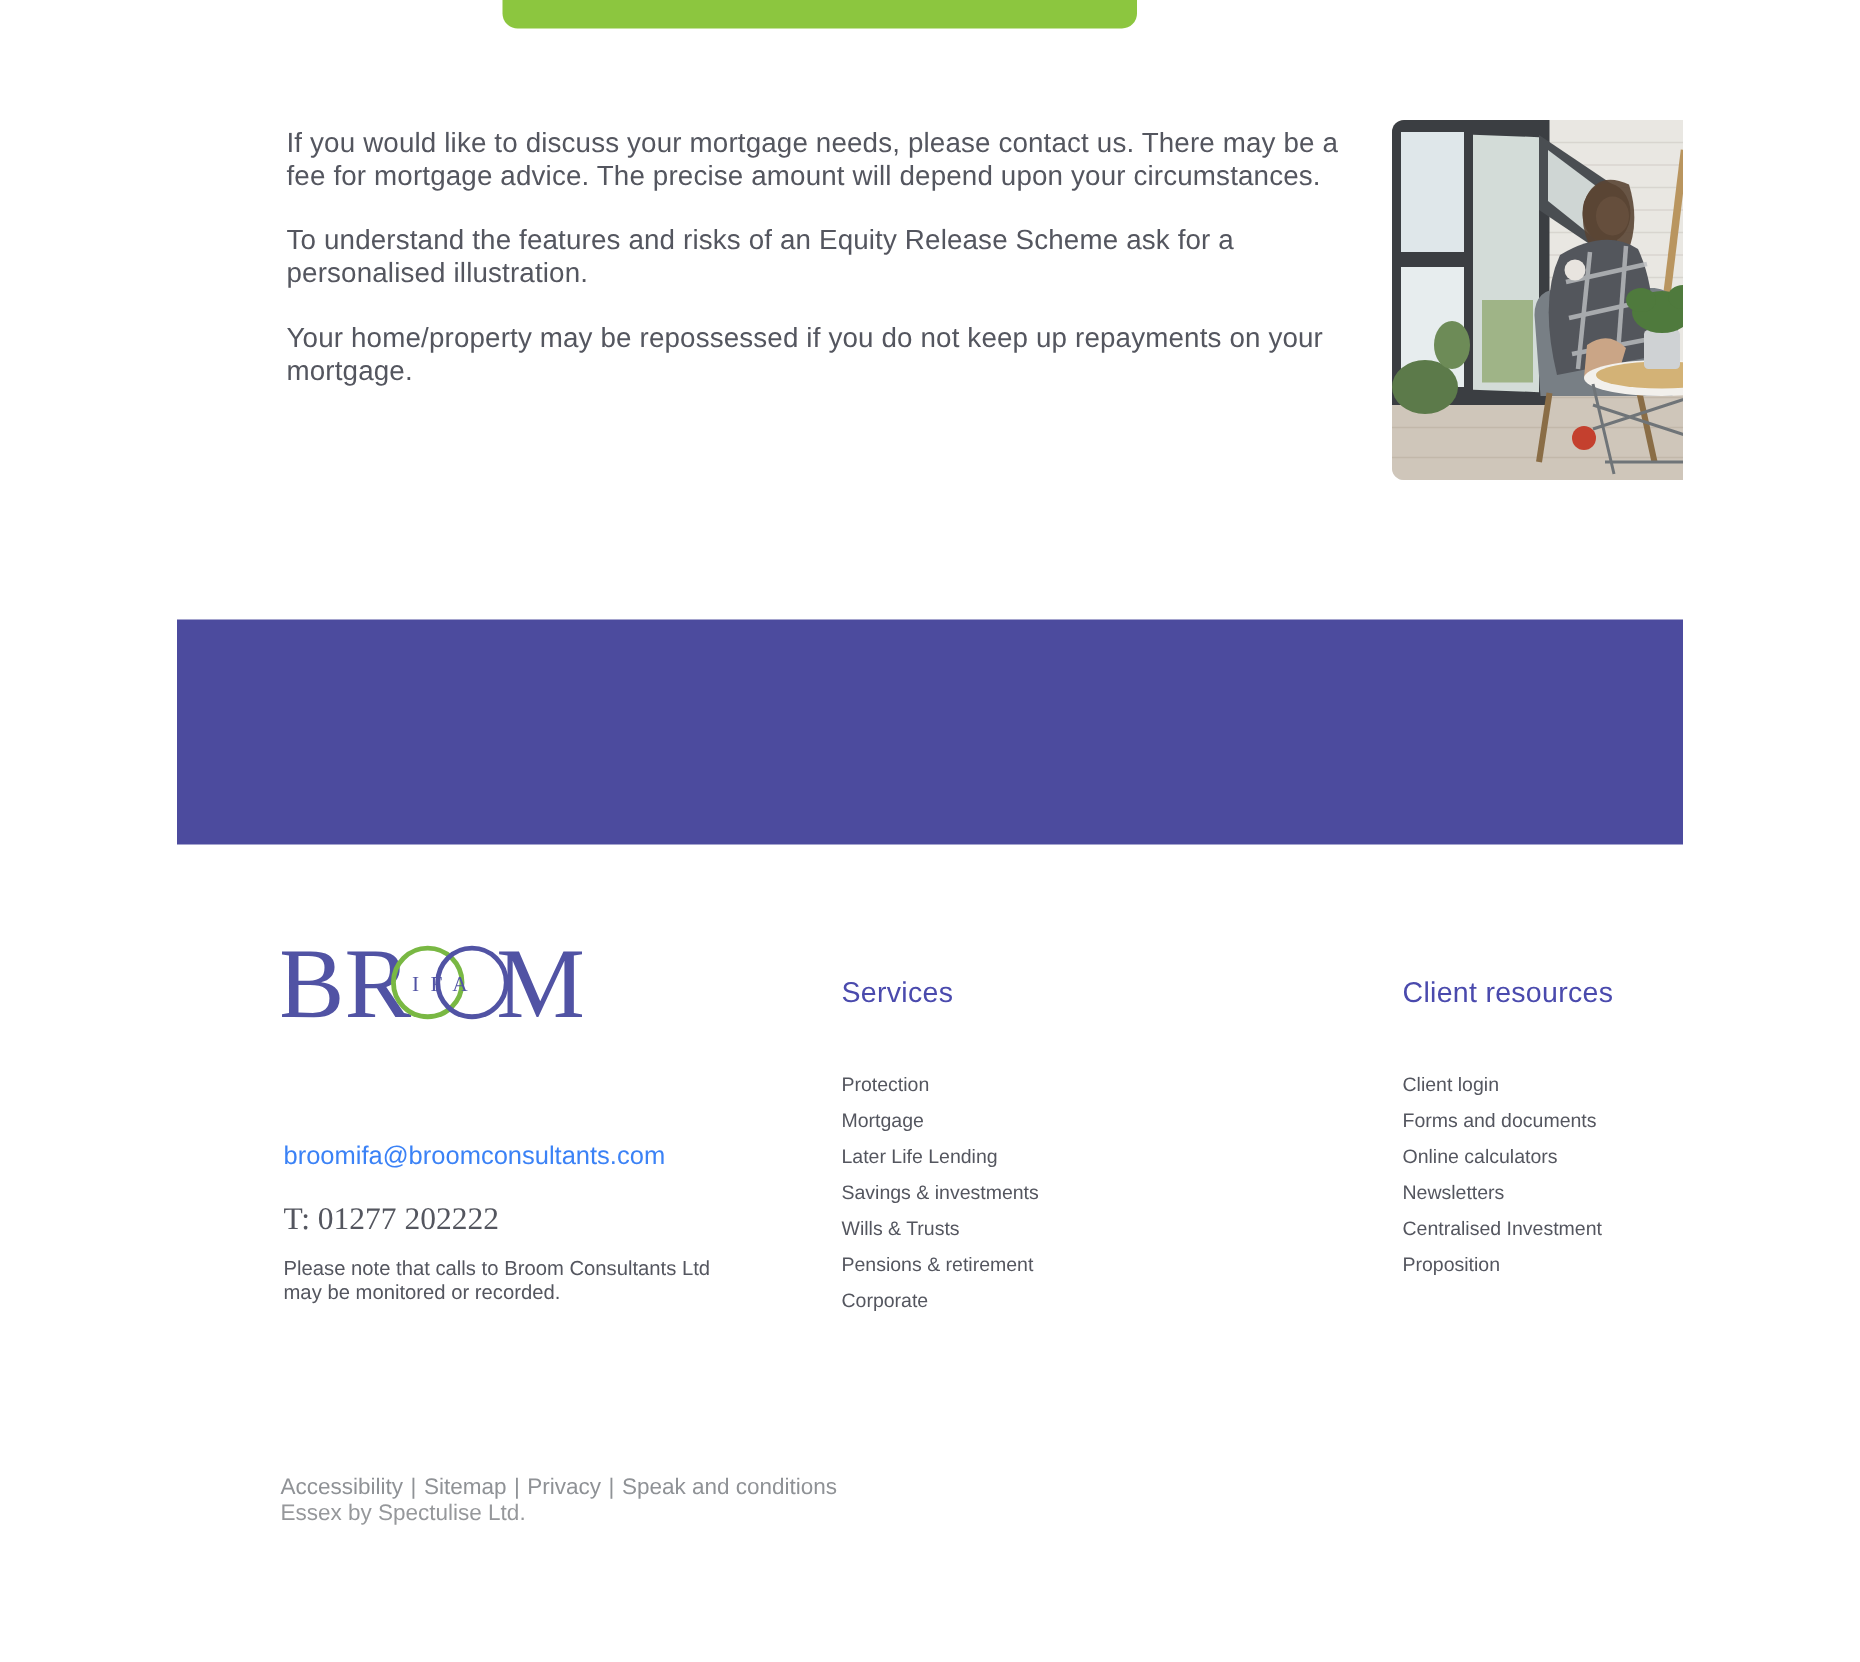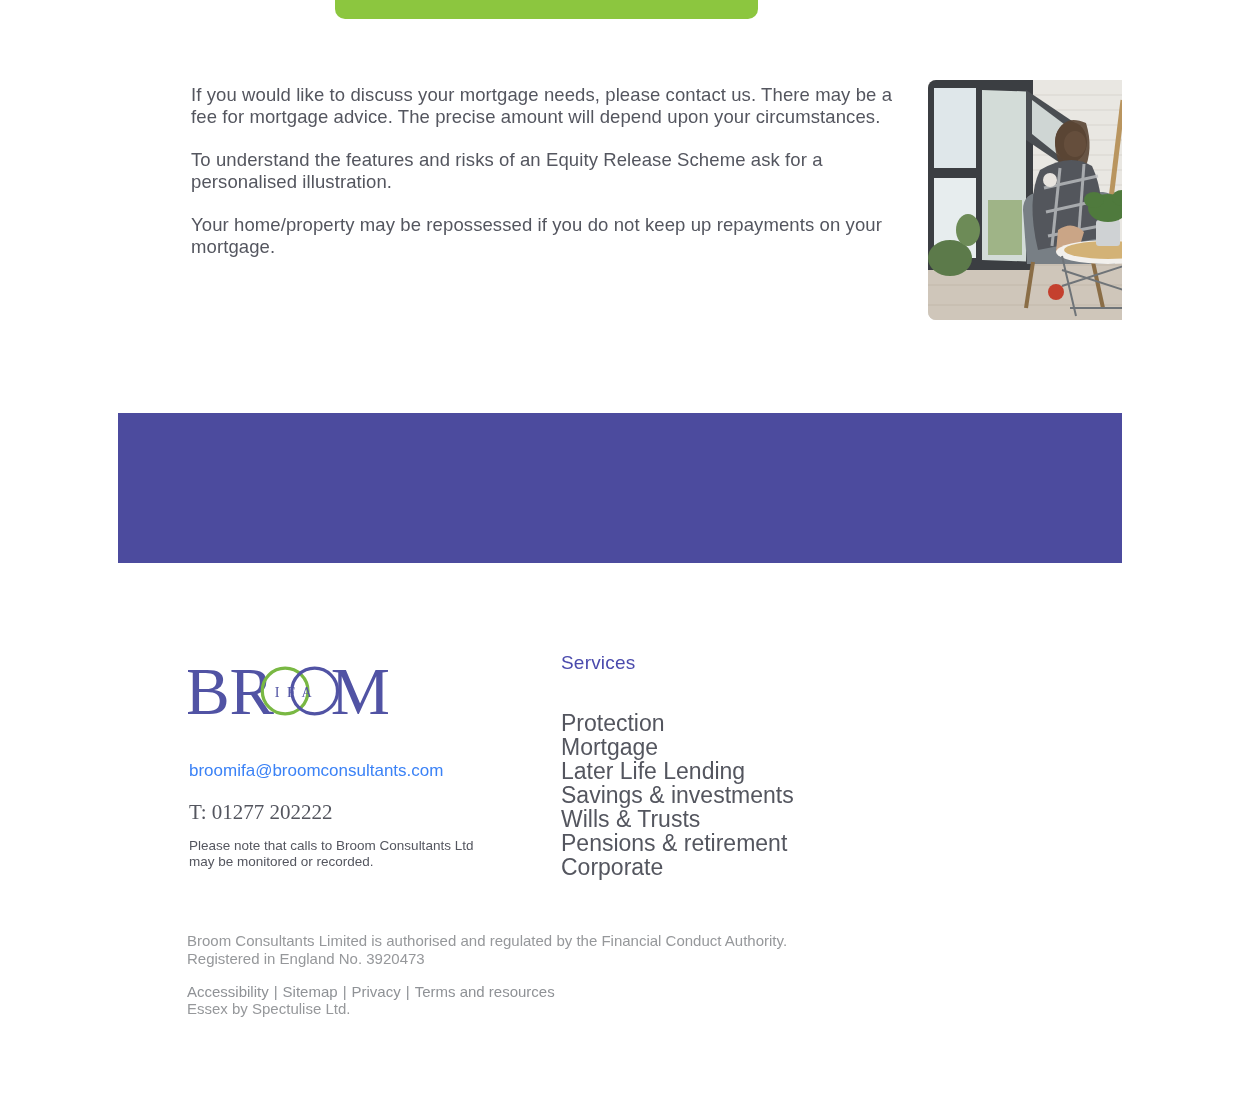--- a/index.html
+++ b/index.html
@@ -22,31 +22,31 @@
   
   .cta-banner { position:absolute; left:0; top:413px; width:1240px; height:150px; background:#4c4b9e; }
   .cta-heading { position:absolute; left:71px; top:468px; font-size:31px; font-weight:bold; color:#ffffff; letter-spacing:0.2px; }
   .cta-button { position:absolute; left:823px; top:459px; width:346px; height:63px;
     background:transparent; border:2px solid #ffffff; border-radius:16px; color:#ffffff;
     font-family:"Liberation Sans", sans-serif; font-size:22.5px; letter-spacing:0.3px;
     display:flex; align-items:center; justify-content:center; gap:14px; cursor:pointer; }
   .cta-button svg { flex:0 0 auto; }
 
   
-  .footer-logo { position:absolute; left:70px; top:660px; width:200px; height:60px; }
+  .footer-logo { position:absolute; left:70px; top:624px; width:200px; height:60px; }
   .addr { position:absolute; left:71px; top:703px; font-size:17px; line-height:19.5px; color:#54565f; }
   .email { position:absolute; left:71px; top:761px; font-size:17px; color:#3b82f6; text-decoration:none; }
   .phone { position:absolute; left:71px; top:800px; font-size:21px; color:#54565f; text-decoration:none;font-family:Liberation Serif, serif; }
   .call-note { position:absolute; left:71px; top:838px; font-size:13.5px; line-height:15.5px; color:#54565f; }
 
   .col-heading { font-size:19px; font-weight:normal; color:#4a4aad; letter-spacing:0.2px; }
   .services-col { position:absolute; left:443px; top:652px; }
   .resources-col { position:absolute; left:817px; top:652px; }
   .footer-list { list-style:none; margin-top:37px; }
-  .footer-list li { font-size:23px; line-height:24px; color:#54565f; cursor:pointer; }
+  .footer-list li { font-size:13px; line-height:24px; color:#54565f; cursor:pointer; }
 
   .legal { position:absolute; left:69px; top:932px; font-size:15px; line-height:17.5px; color:#96989b; }
   .links-row { position:absolute; left:69px; top:983px; font-size:15px; line-height:17px; color:#8f9296; }
   .links-row a { color:#8f9296; text-decoration:none; cursor:pointer; }
   .links-sep { margin:0 5px; }
   .site-credit { position:absolute; left:69px; top:1000px; font-size:15px; color:#96989b; }
 
   .social { position:absolute; left:1004px; top:933px; display:flex; gap:16px; }
   .social-btn { width:44px; height:44px; border-radius:50%; border:none; display:flex;
     align-items:center; justify-content:center; cursor:pointer; }
@@ -219,28 +219,34 @@
       <li>Protection</li>
       <li>Mortgage</li>
       <li>Later Life Lending</li>
       <li>Savings &amp; investments</li>
       <li>Wills &amp; Trusts</li>
       <li>Pensions &amp; retirement</li>
       <li>Corporate</li>
     </ul>
   </div>
 
-
-  <div class="legal">
-    <div>Broom Consultants Limited is authorised and regulated by the Financial Conduct Authority.</div>
-    <div>Registered in England No. 3920473</div>
-  </div>
+  <div class="resources-col">
+    <div class="col-heading">Client resources</div>
+    <ul class="footer-list">
+      <li>Client login</li>
+      <li>Forms and documents</li>
+      <li>Online calculators</li>
+      <li>Newsletters</li>
+      <li>Centralised Investment Proposition</li>
+    </ul>
+  </div>
+
 
   <div class="links-row">
-    <a href="#">Accessibility</a><span class="links-sep">|</span><a href="#">Sitemap</a><span class="links-sep">|</span><a href="#">Privacy</a><span class="links-sep">|</span><a href="#">Terms and resources</a>
+    <a href="#">Accessibility</a><span class="links-sep">|</span><a href="#">Sitemap</a><span class="links-sep">|</span><a href="#">Privacy</a><span class="links-sep">|</span><a href="#">Speak and conditions</a>
   </div>
   <div class="site-credit">Essex by Spectulise Ltd.</div>
 
   <div class="social">
     <button class="social-btn" style="background:#0e76a8" aria-label="LinkedIn">
       <svg width="20" height="20" viewBox="0 0 448 512">
           <path d="M100.28 448H7.4V148.9h92.88zM53.79 108.1C24.09 108.1 0 83.5 0 53.8a53.79 53.79 0 0 1 107.58 0c0 29.7-24.1 54.3-53.79 54.3zM447.9 448h-92.68V302.4c0-34.7-.7-79.2-48.29-79.2-48.29 0-55.69 37.7-55.69 76.7V448h-92.78V148.9h89.08v40.8h1.3c12.4-23.5 42.69-48.3 87.88-48.3 94 0 111.28 61.9 111.28 145.3V448z"></path>
         </svg>
     </button>
     <button class="social-btn" style="background:#4766ac" aria-label="Facebook">

